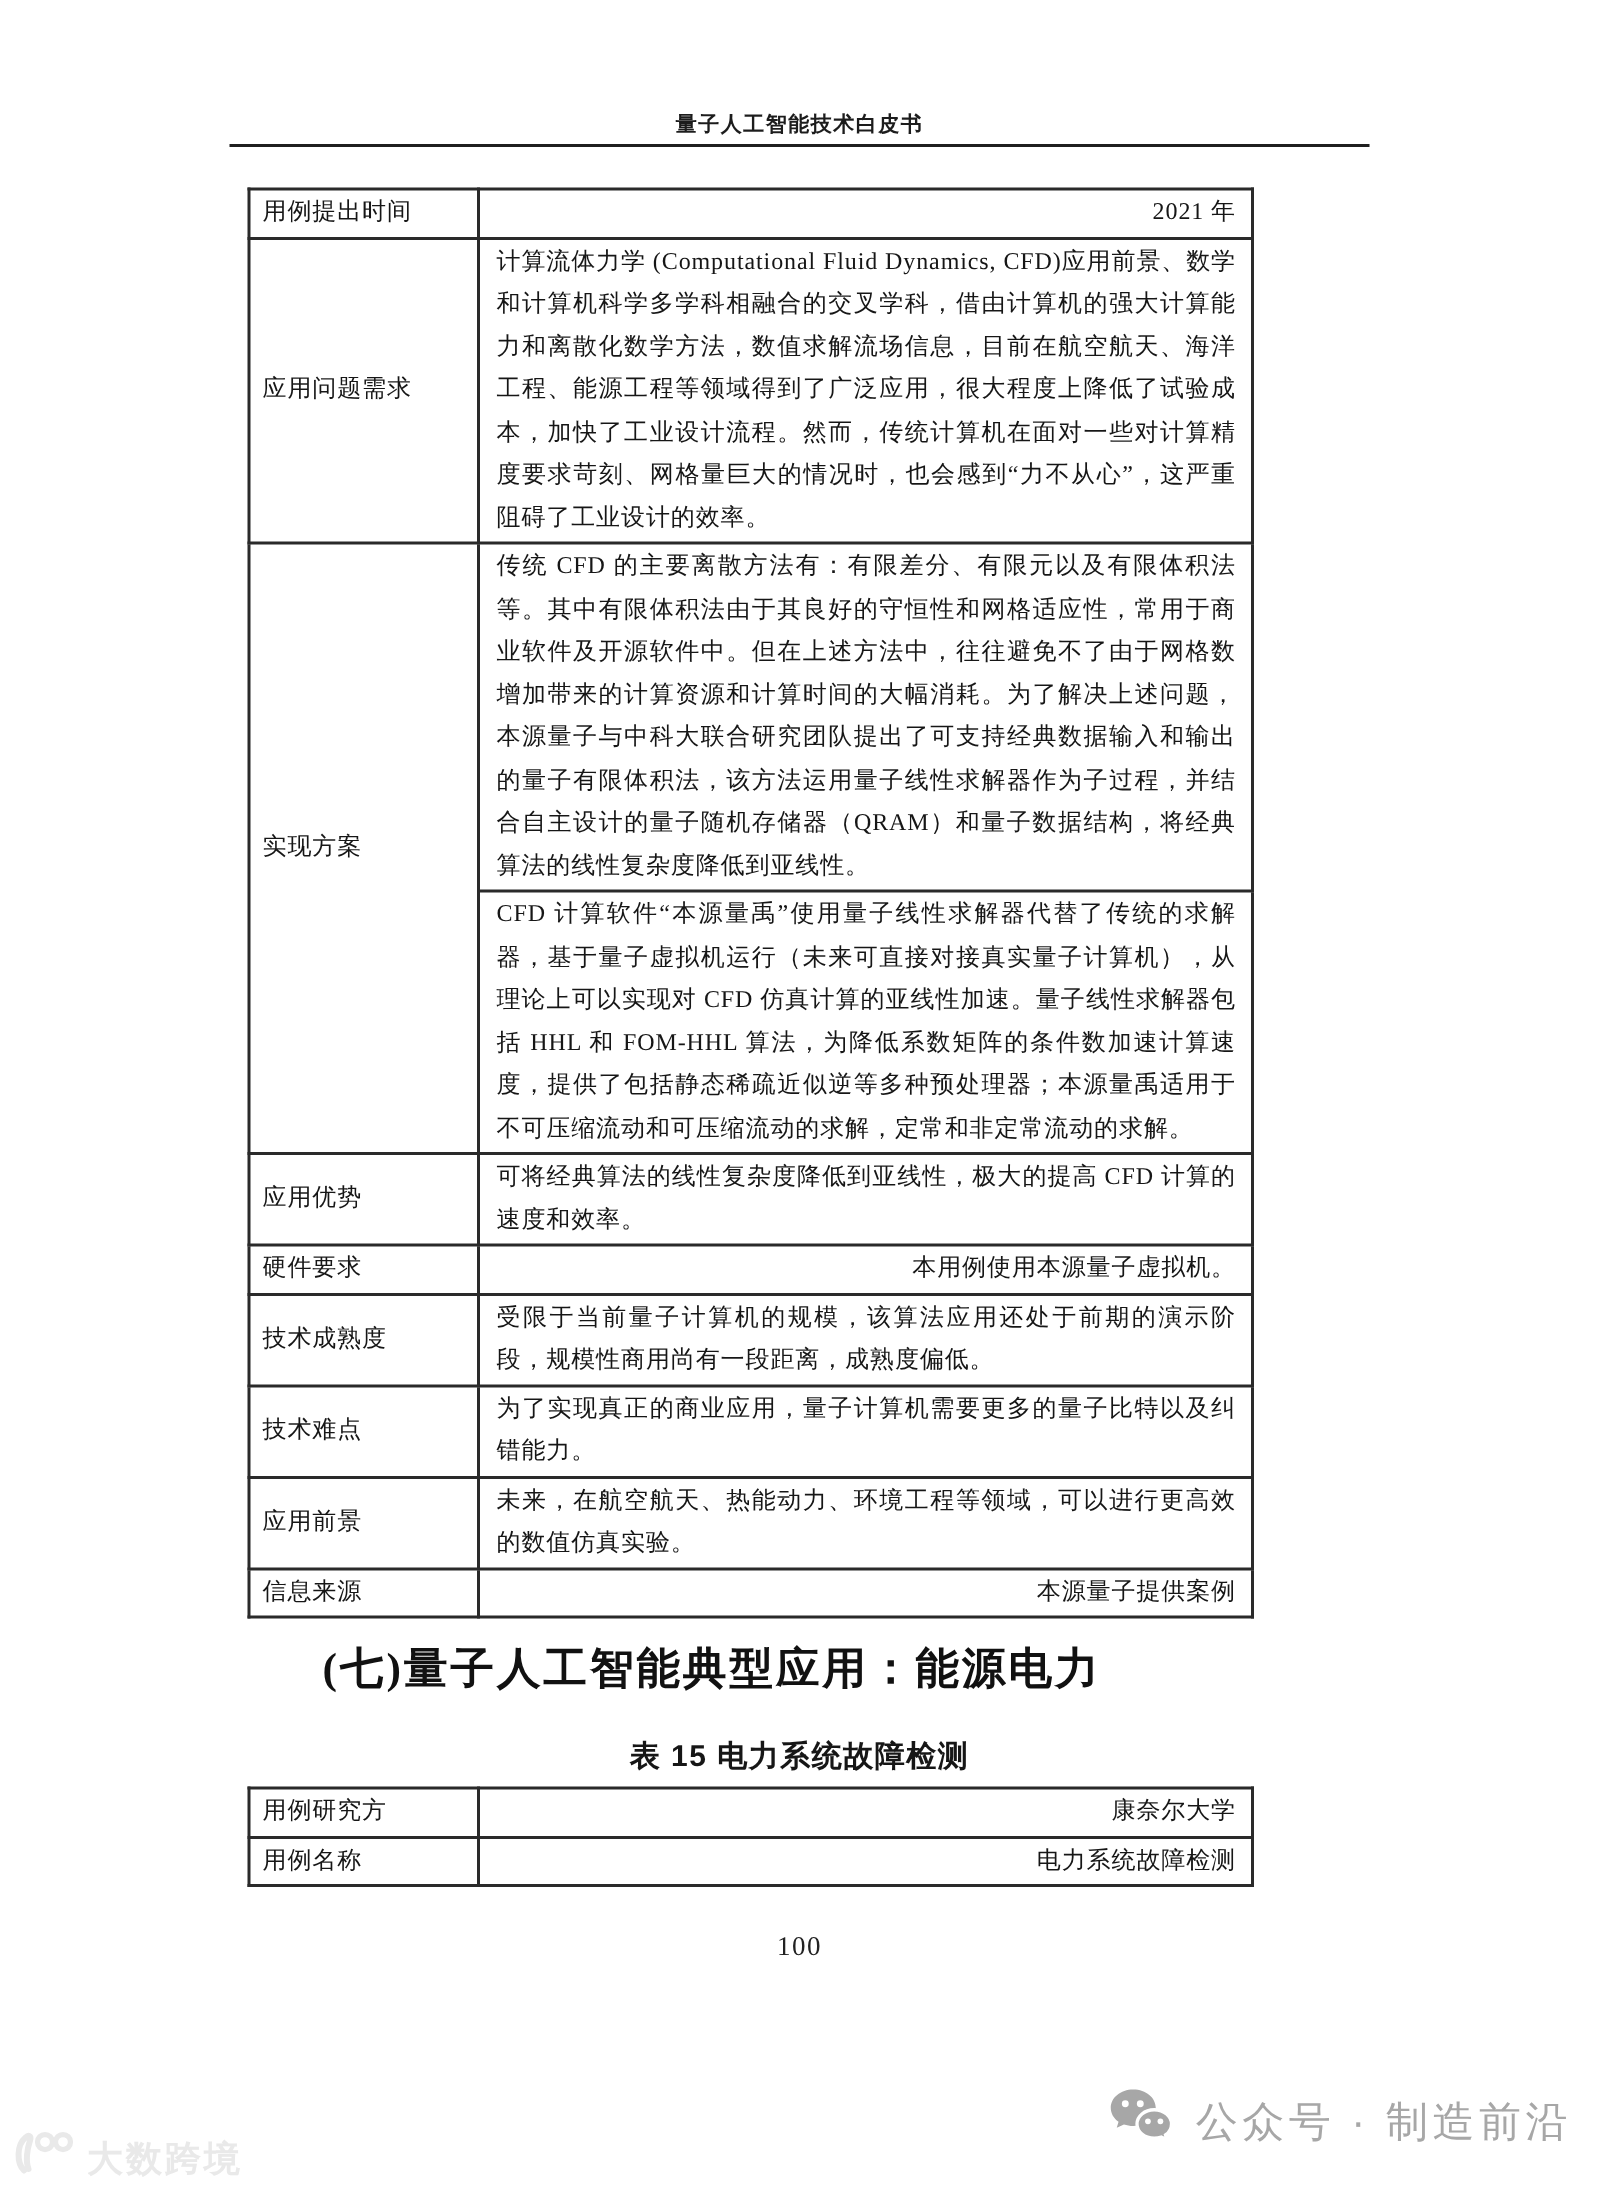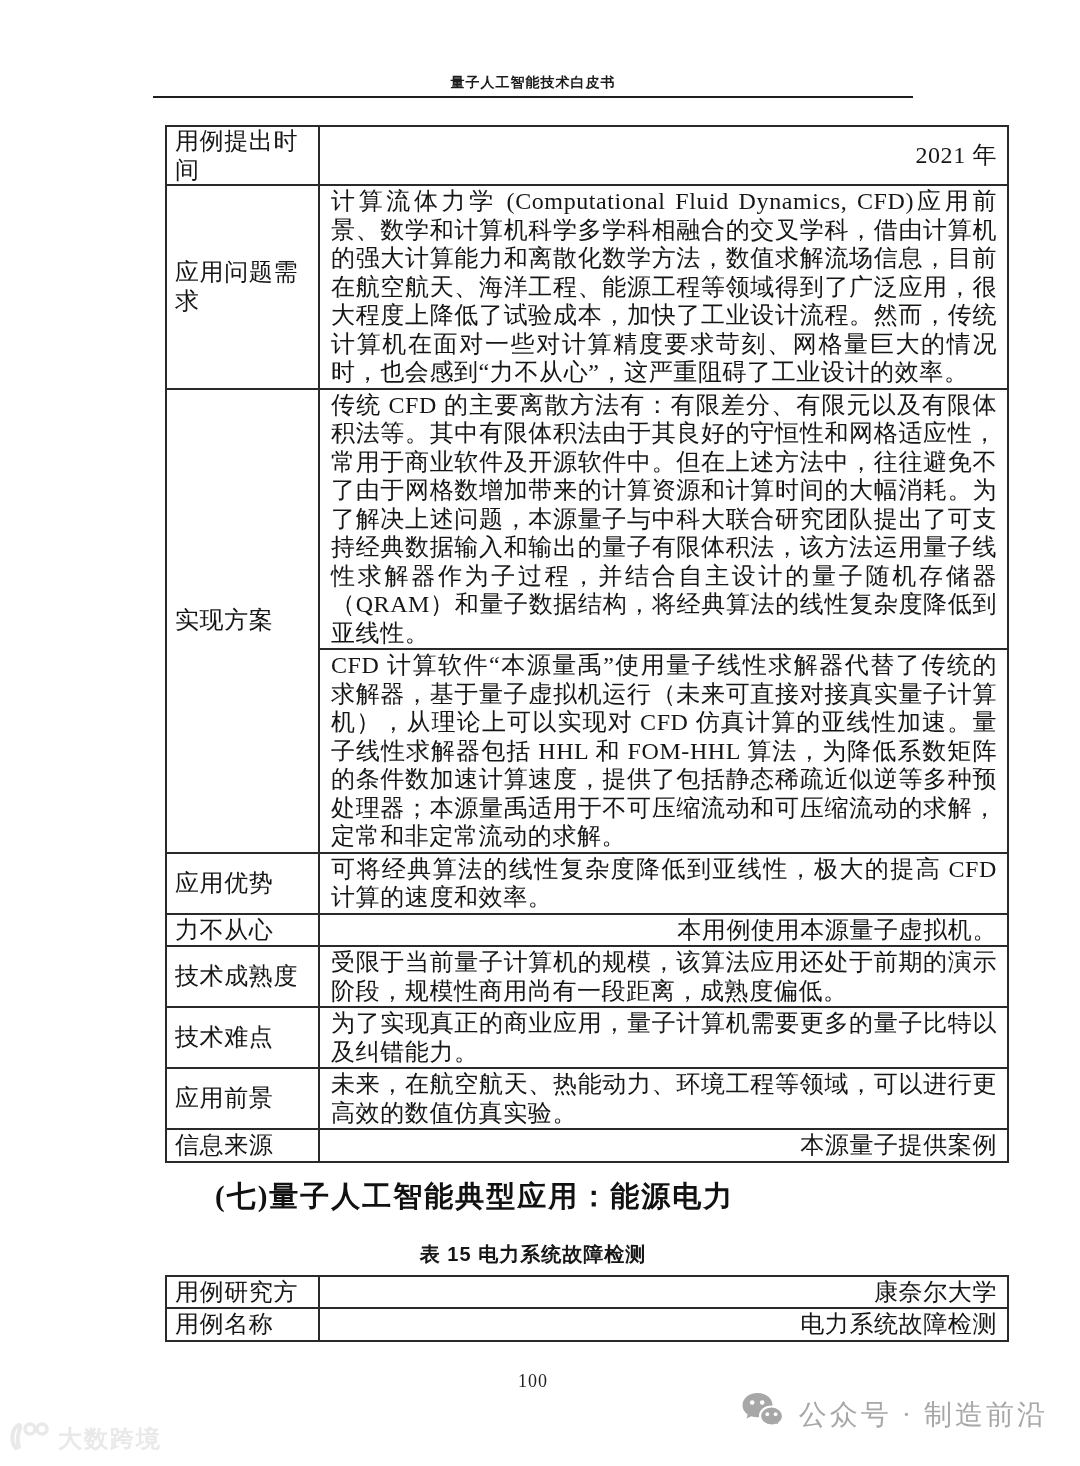--- a/index.html
+++ b/index.html
@@ -13,22 +13,22 @@
 
   .doc-header-title {
     margin-top:74px; text-align:center;
     font-family:"Liberation Sans","DejaVu Sans",sans-serif;
     font-size:14px; font-weight:600; color:#1c1c1c; letter-spacing:1px;
   }
   .doc-header-rule { margin-top:4px; border-bottom:2px solid #1f1f1f; width:100%; }
 
   table.case-table {
     border-collapse:collapse; table-layout:fixed;
-    margin-left:12px; margin-top:27px; width:844px;
-    font-size:24px; line-height:28.5px; letter-spacing:0.6px;
+    margin-left:12px; margin-top:27px; width:671px;
+    font-size:16px; line-height:28.5px; letter-spacing:0.6px;
   }
   table.case-table td {
     border:2px solid #2a2a2a; vertical-align:middle; color:#161616;
   }
   td.lbl { width:153px; padding:0 4px 0 8px; }
   td.val { padding:1px 10px 1px 11px; text-align:justify; text-justify:inter-character; }
   td.val-single { text-align:right; }
 
   .section-heading {
     margin-top:14px; margin-left:62px;
@@ -45,21 +45,21 @@
 
   .page-number { margin-top:29px; text-align:center; font-size:18px; color:#222; letter-spacing:1px; }
 
   .wm-left {
     position:absolute; left:8px; bottom:6px; display:flex; align-items:center; gap:8px;
     font-family:"Liberation Sans","DejaVu Sans",sans-serif;
     font-size:24px; font-weight:bold; color:#e9e9e9; letter-spacing:2px;
   }
   .wm-right {
     position:absolute; right:32px; bottom:28px; display:flex; align-items:center; gap:14px;
-    font-family:Liberation Serif, serif;
+    font-family:Liberation Sans, sans-serif;
     font-size:28px; color:#a7a7a7; letter-spacing:3px;
   }
 </style>
 </head>
 <body>
 
 <div class="content">
 
   <div class="doc-header-title">量子人工智能技术白皮书</div>
   <div class="doc-header-rule"></div>
@@ -79,21 +79,21 @@
       <td class="val">传统 CFD 的主要离散方法有：有限差分、有限元以及有限体积法等。其中有限体积法由于其良好的守恒性和网格适应性，常用于商业软件及开源软件中。但在上述方法中，往往避免不了由于网格数增加带来的计算资源和计算时间的大幅消耗。为了解决上述问题，本源量子与中科大联合研究团队提出了可支持经典数据输入和输出的量子有限体积法，该方法运用量子线性求解器作为子过程，并结合自主设计的量子随机存储器（QRAM）和量子数据结构，将经典算法的线性复杂度降低到亚线性。</td>
     </tr>
     <tr>
       <td class="val">CFD 计算软件“本源量禹”使用量子线性求解器代替了传统的求解器，基于量子虚拟机运行（未来可直接对接真实量子计算机），从理论上可以实现对 CFD 仿真计算的亚线性加速。量子线性求解器包括 HHL 和 FOM-HHL 算法，为降低系数矩阵的条件数加速计算速度，提供了包括静态稀疏近似逆等多种预处理器；本源量禹适用于不可压缩流动和可压缩流动的求解，定常和非定常流动的求解。</td>
     </tr>
     <tr>
       <td class="lbl">应用优势</td>
       <td class="val">可将经典算法的线性复杂度降低到亚线性，极大的提高 CFD 计算的速度和效率。</td>
     </tr>
     <tr>
-      <td class="lbl">力不从心</td>
+      <td class="lbl">硬件要求</td>
       <td class="val val-single">本用例使用本源量子虚拟机。</td>
     </tr>
     <tr>
       <td class="lbl">技术成熟度</td>
       <td class="val">受限于当前量子计算机的规模，该算法应用还处于前期的演示阶段，规模性商用尚有一段距离，成熟度偏低。</td>
     </tr>
     <tr>
       <td class="lbl">技术难点</td>
       <td class="val">为了实现真正的商业应用，量子计算机需要更多的量子比特以及纠错能力。</td>
     </tr>

